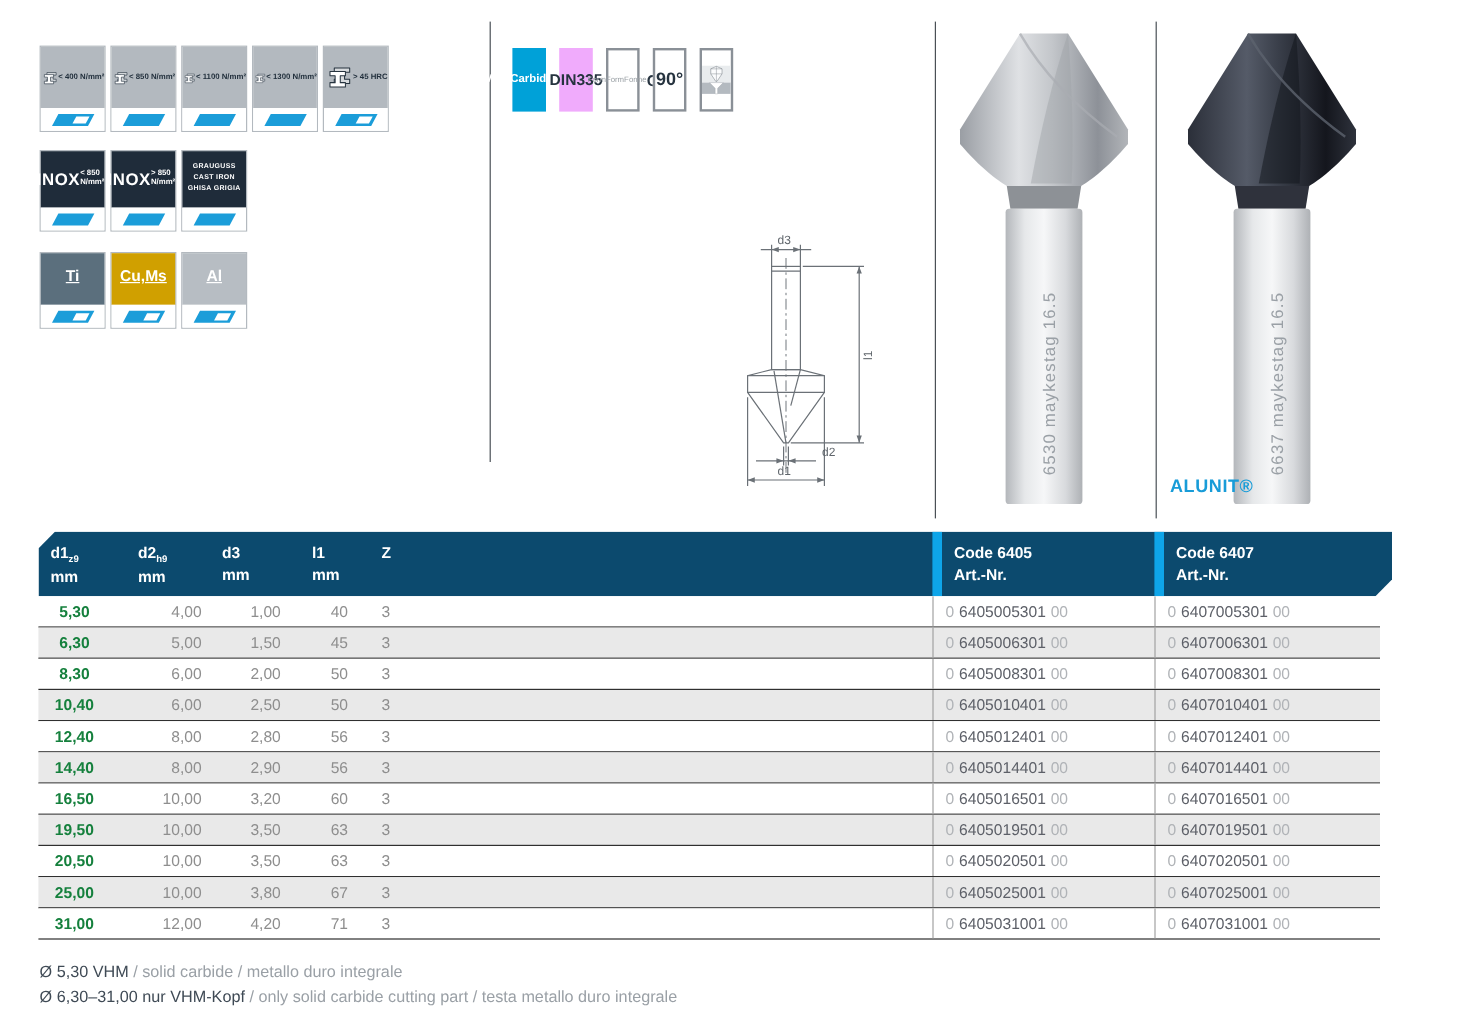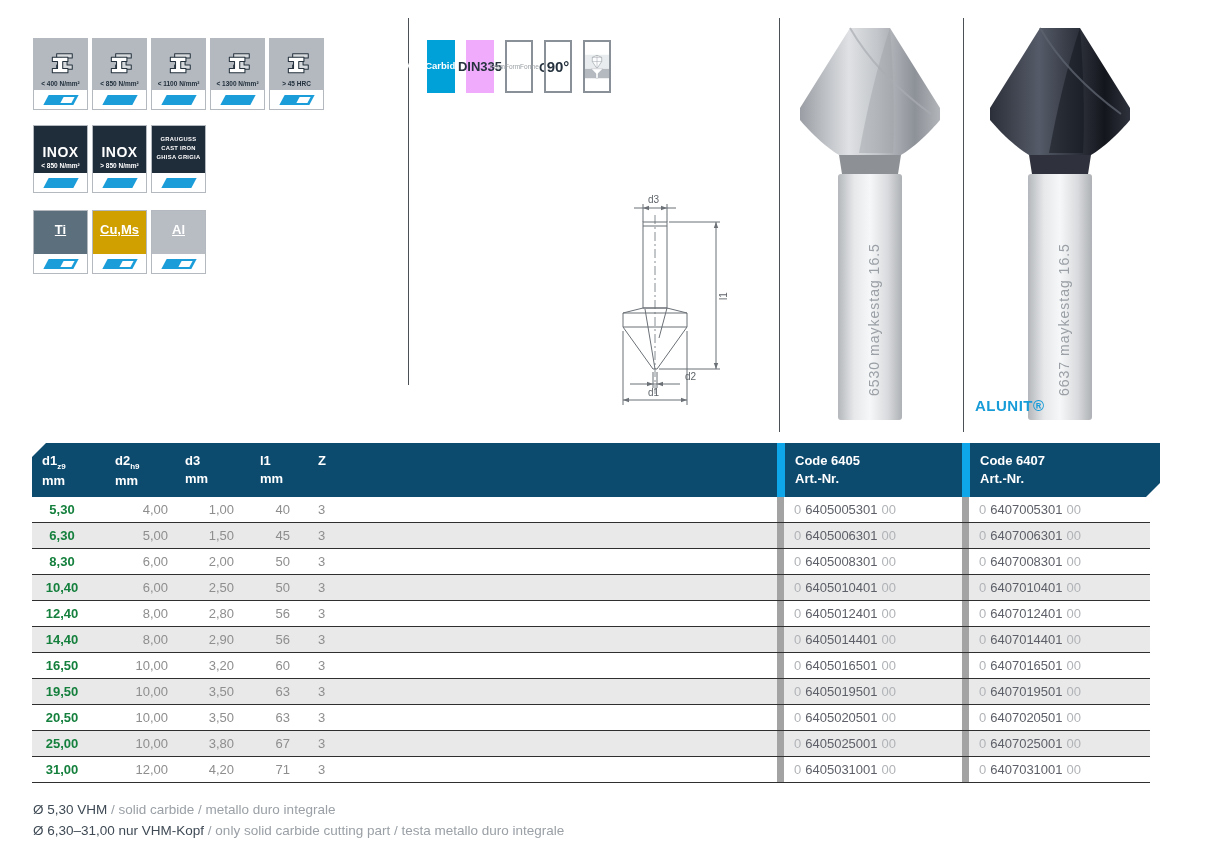--- a/index.html
+++ b/index.html
@@ -9,21 +9,21 @@
 
   
   .mat-row { position:absolute; display:flex; gap:4px; }
   .row1 { left:33px; top:38px; }
   .row2 { left:33px; top:125px; }
   .row3 { left:33px; top:210px; }
   .tile { width:55px; display:flex; flex-direction:column; border:1px solid #b3b9bf; }
   .tile-steel { height:72px; }
   .tile-inox  { height:68px; }
   .tile-metal { height:64px; }
-  .tile-top { flex:1; display:flex; flex-direction:column; align-items:center; justify-content:flex-end; }
+  .tile-top { flex:1; display:flex; flex-direction:row; align-items:center; justify-content:flex-end; }
   .steel-top { background:#b3b9bf; }
   .inox-top  { background:#1f2c3a; }
   .ti-top { background:#5b6f7d; } .cu-top { background:#d0a000; } .al-top { background:#b7bdc3; }
   .beam { width:32px; height:26px; margin:3px auto 0 auto; display:block; }
   .steel-label { font-size:6.5px; font-weight:bold; color:#22303d; padding:2px 0 3px 0; white-space:nowrap; }
   .inox-title { font-size:14px; font-weight:bold; color:#fff; letter-spacing:0.5px; margin-bottom:2px; }
   .inox-label { font-size:6.5px; font-weight:bold; color:#fff; padding-bottom:4px; }
   .ci-lines { display:flex; flex-direction:column; align-items:center; justify-content:center; flex:1; gap:3px; padding-bottom:3px;}
   .ci-line { font-size:5.8px; font-weight:bold; color:#fff; letter-spacing:0.3px; }
   .metal-title { font-size:13px; font-weight:bold; color:#fff; margin:auto; padding-bottom:6px;text-decoration:underline;}
@@ -67,21 +67,21 @@
   .hc1 { padding-left:10px; } .hc2 { padding-left:23px; } .hc3 { padding-left:17px; }
   .hc4 { padding-left:26px; } .hc5 { padding-left:28px; }
   .hcode { padding-left:10px; border-left:8px solid #0ea5e9; }
   .tbody { position:absolute; left:32px; top:497px; width:1118px; }
   .trow { display:grid; grid-template-columns:60px 76px 66px 56px 44px 443px 185px 188px;
           height:26px; line-height:25px; border-bottom:1px solid #2f2f2f; font-size:13px; background:#fff; }
   .trow:nth-child(even) { background:#e9e9e9; }
   .cd1 { font-weight:bold; color:#15803d; text-align:center; }
   .cd2, .cd3, .cl1 { color:#8e8e8e; text-align:right; }
   .cz { color:#8e8e8e; padding-left:28px; }
-  .code { padding-left:10px; border-left:7px solid #a3a3a3; white-space:nowrap; }
+  .code { padding-left:10px; border-left:1px solid #a3a3a3; white-space:nowrap; }
   .code span { margin-right:4px; }
   .code .lt { color:#b0b3b7; }
   .code .dk { color:#5d6068; }
 
   
   .notes { position:absolute; left:33px; top:800px; font-size:13.5px; line-height:1.55; }
   .note .nd { color:#3f4a55; }
   .note .nl { color:#9aa0a6; }
 </style>
 </head>

